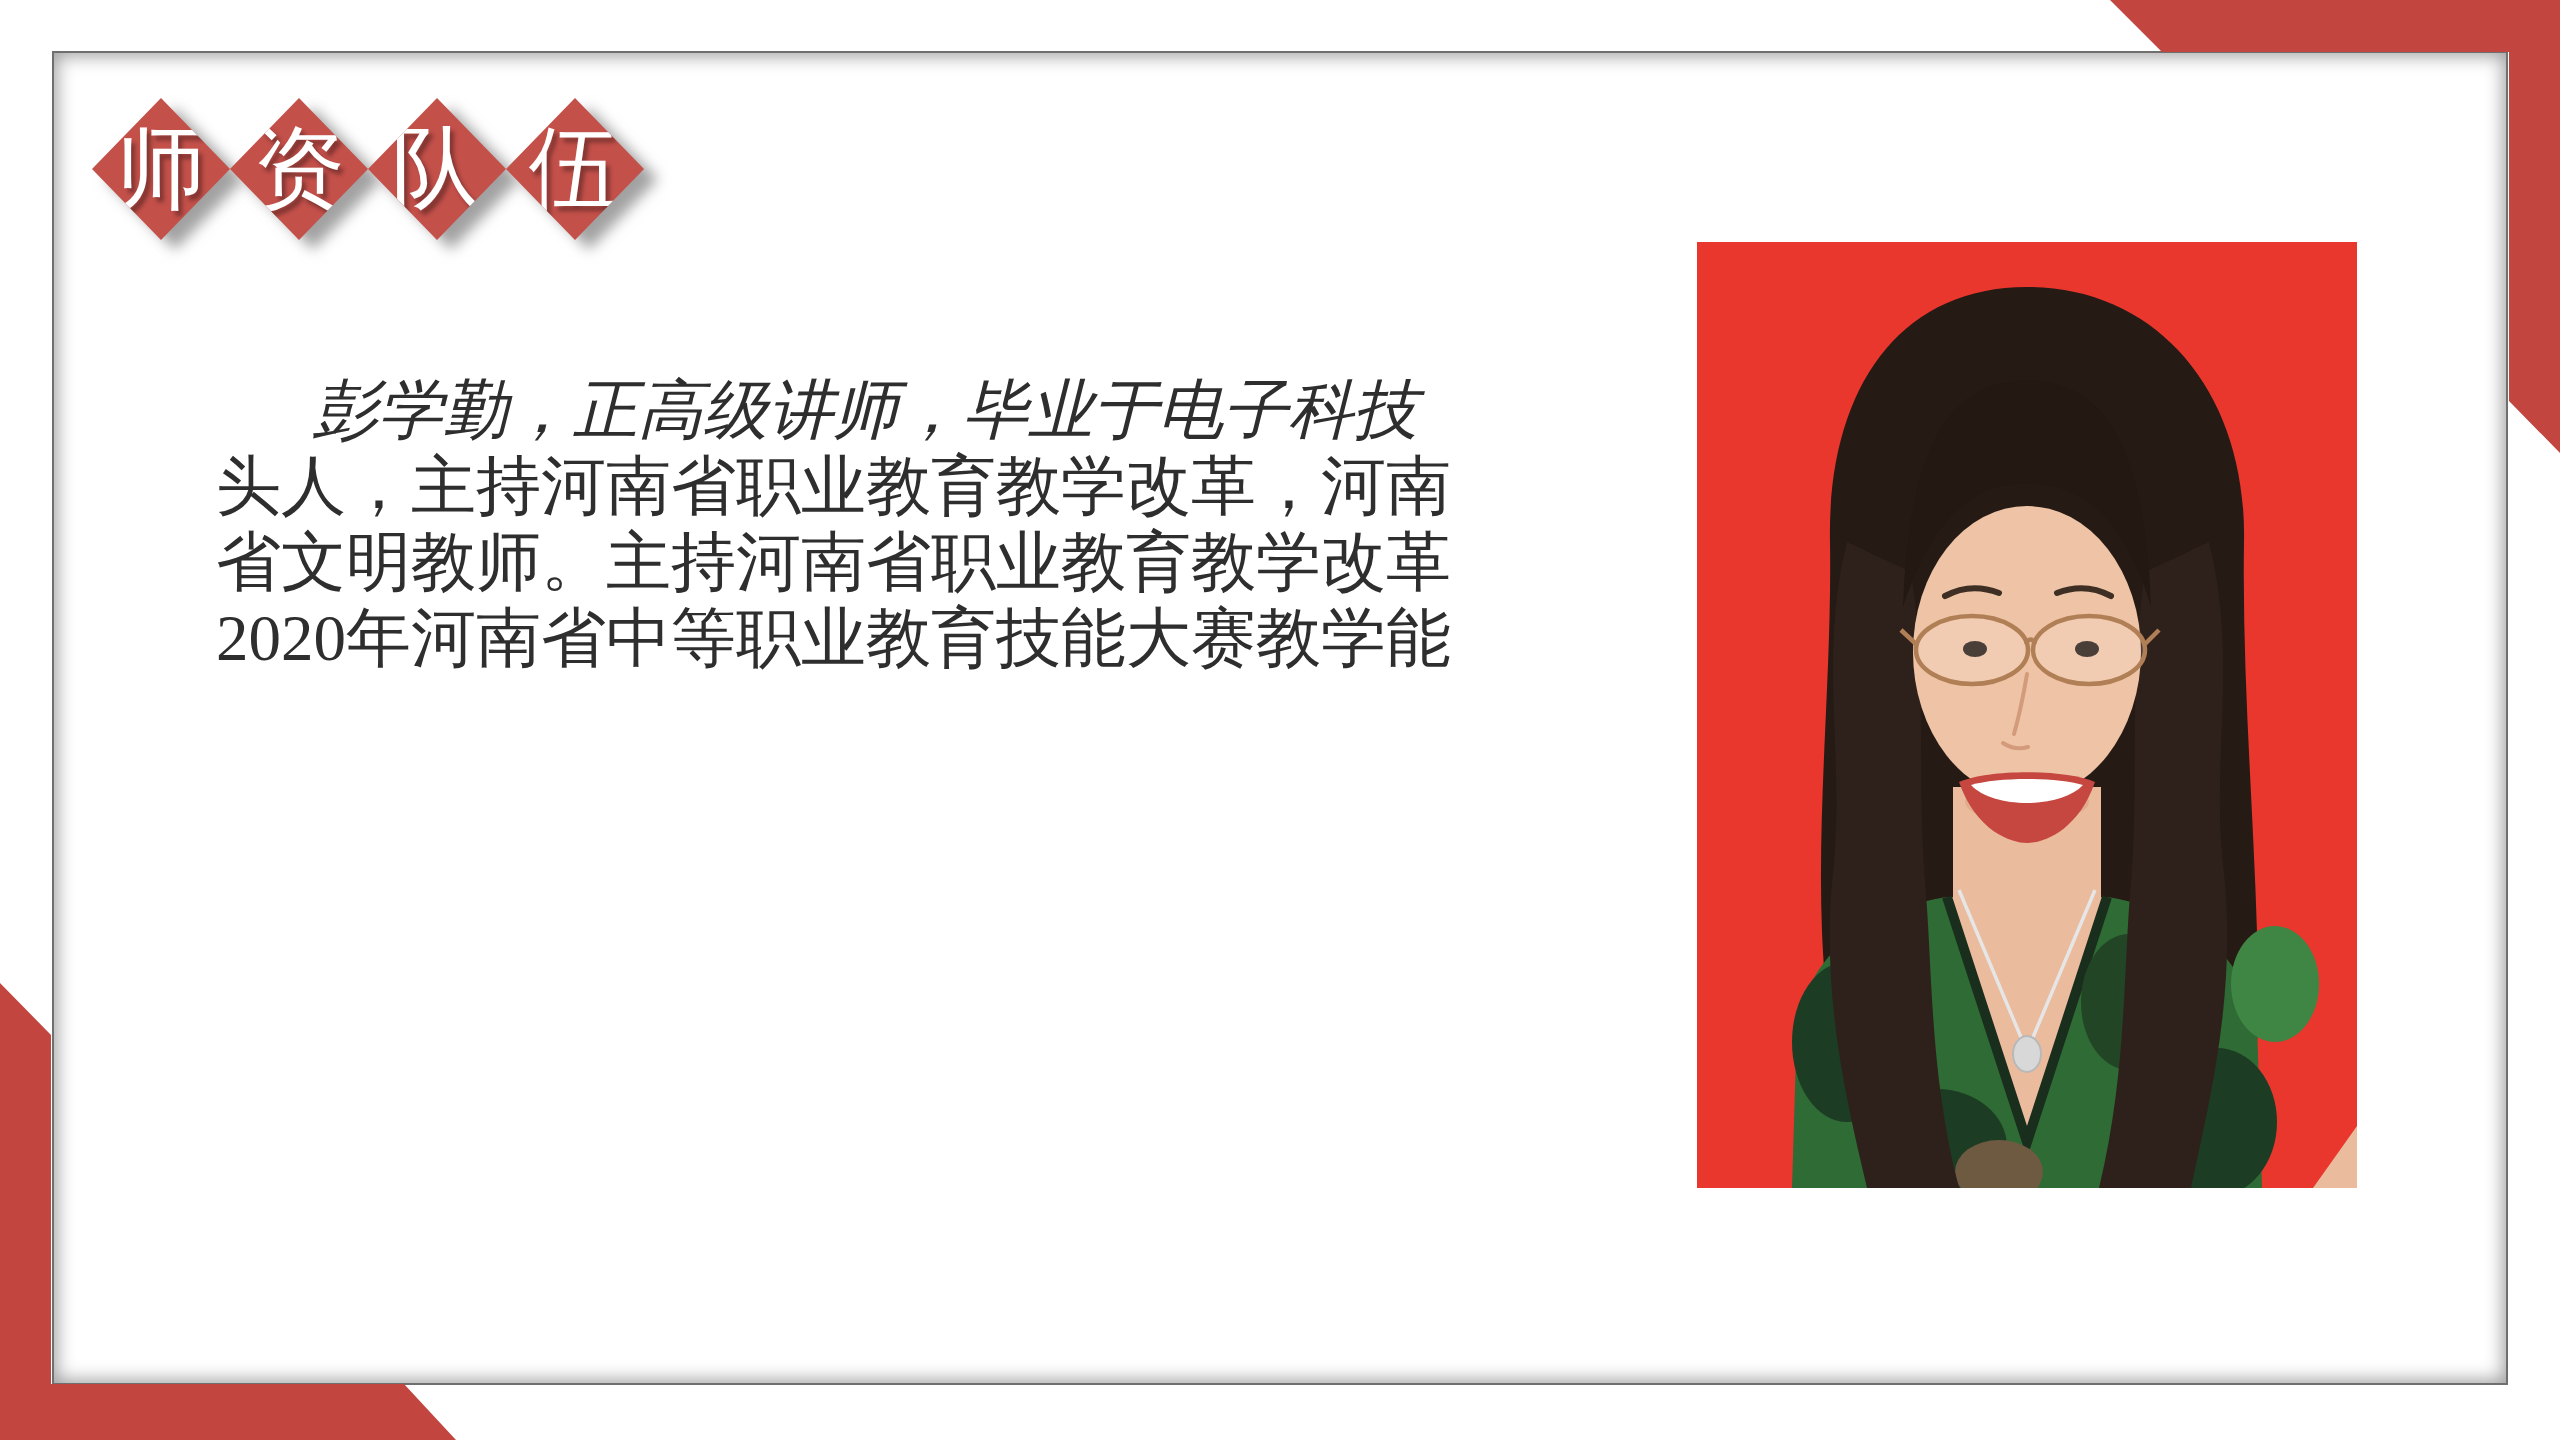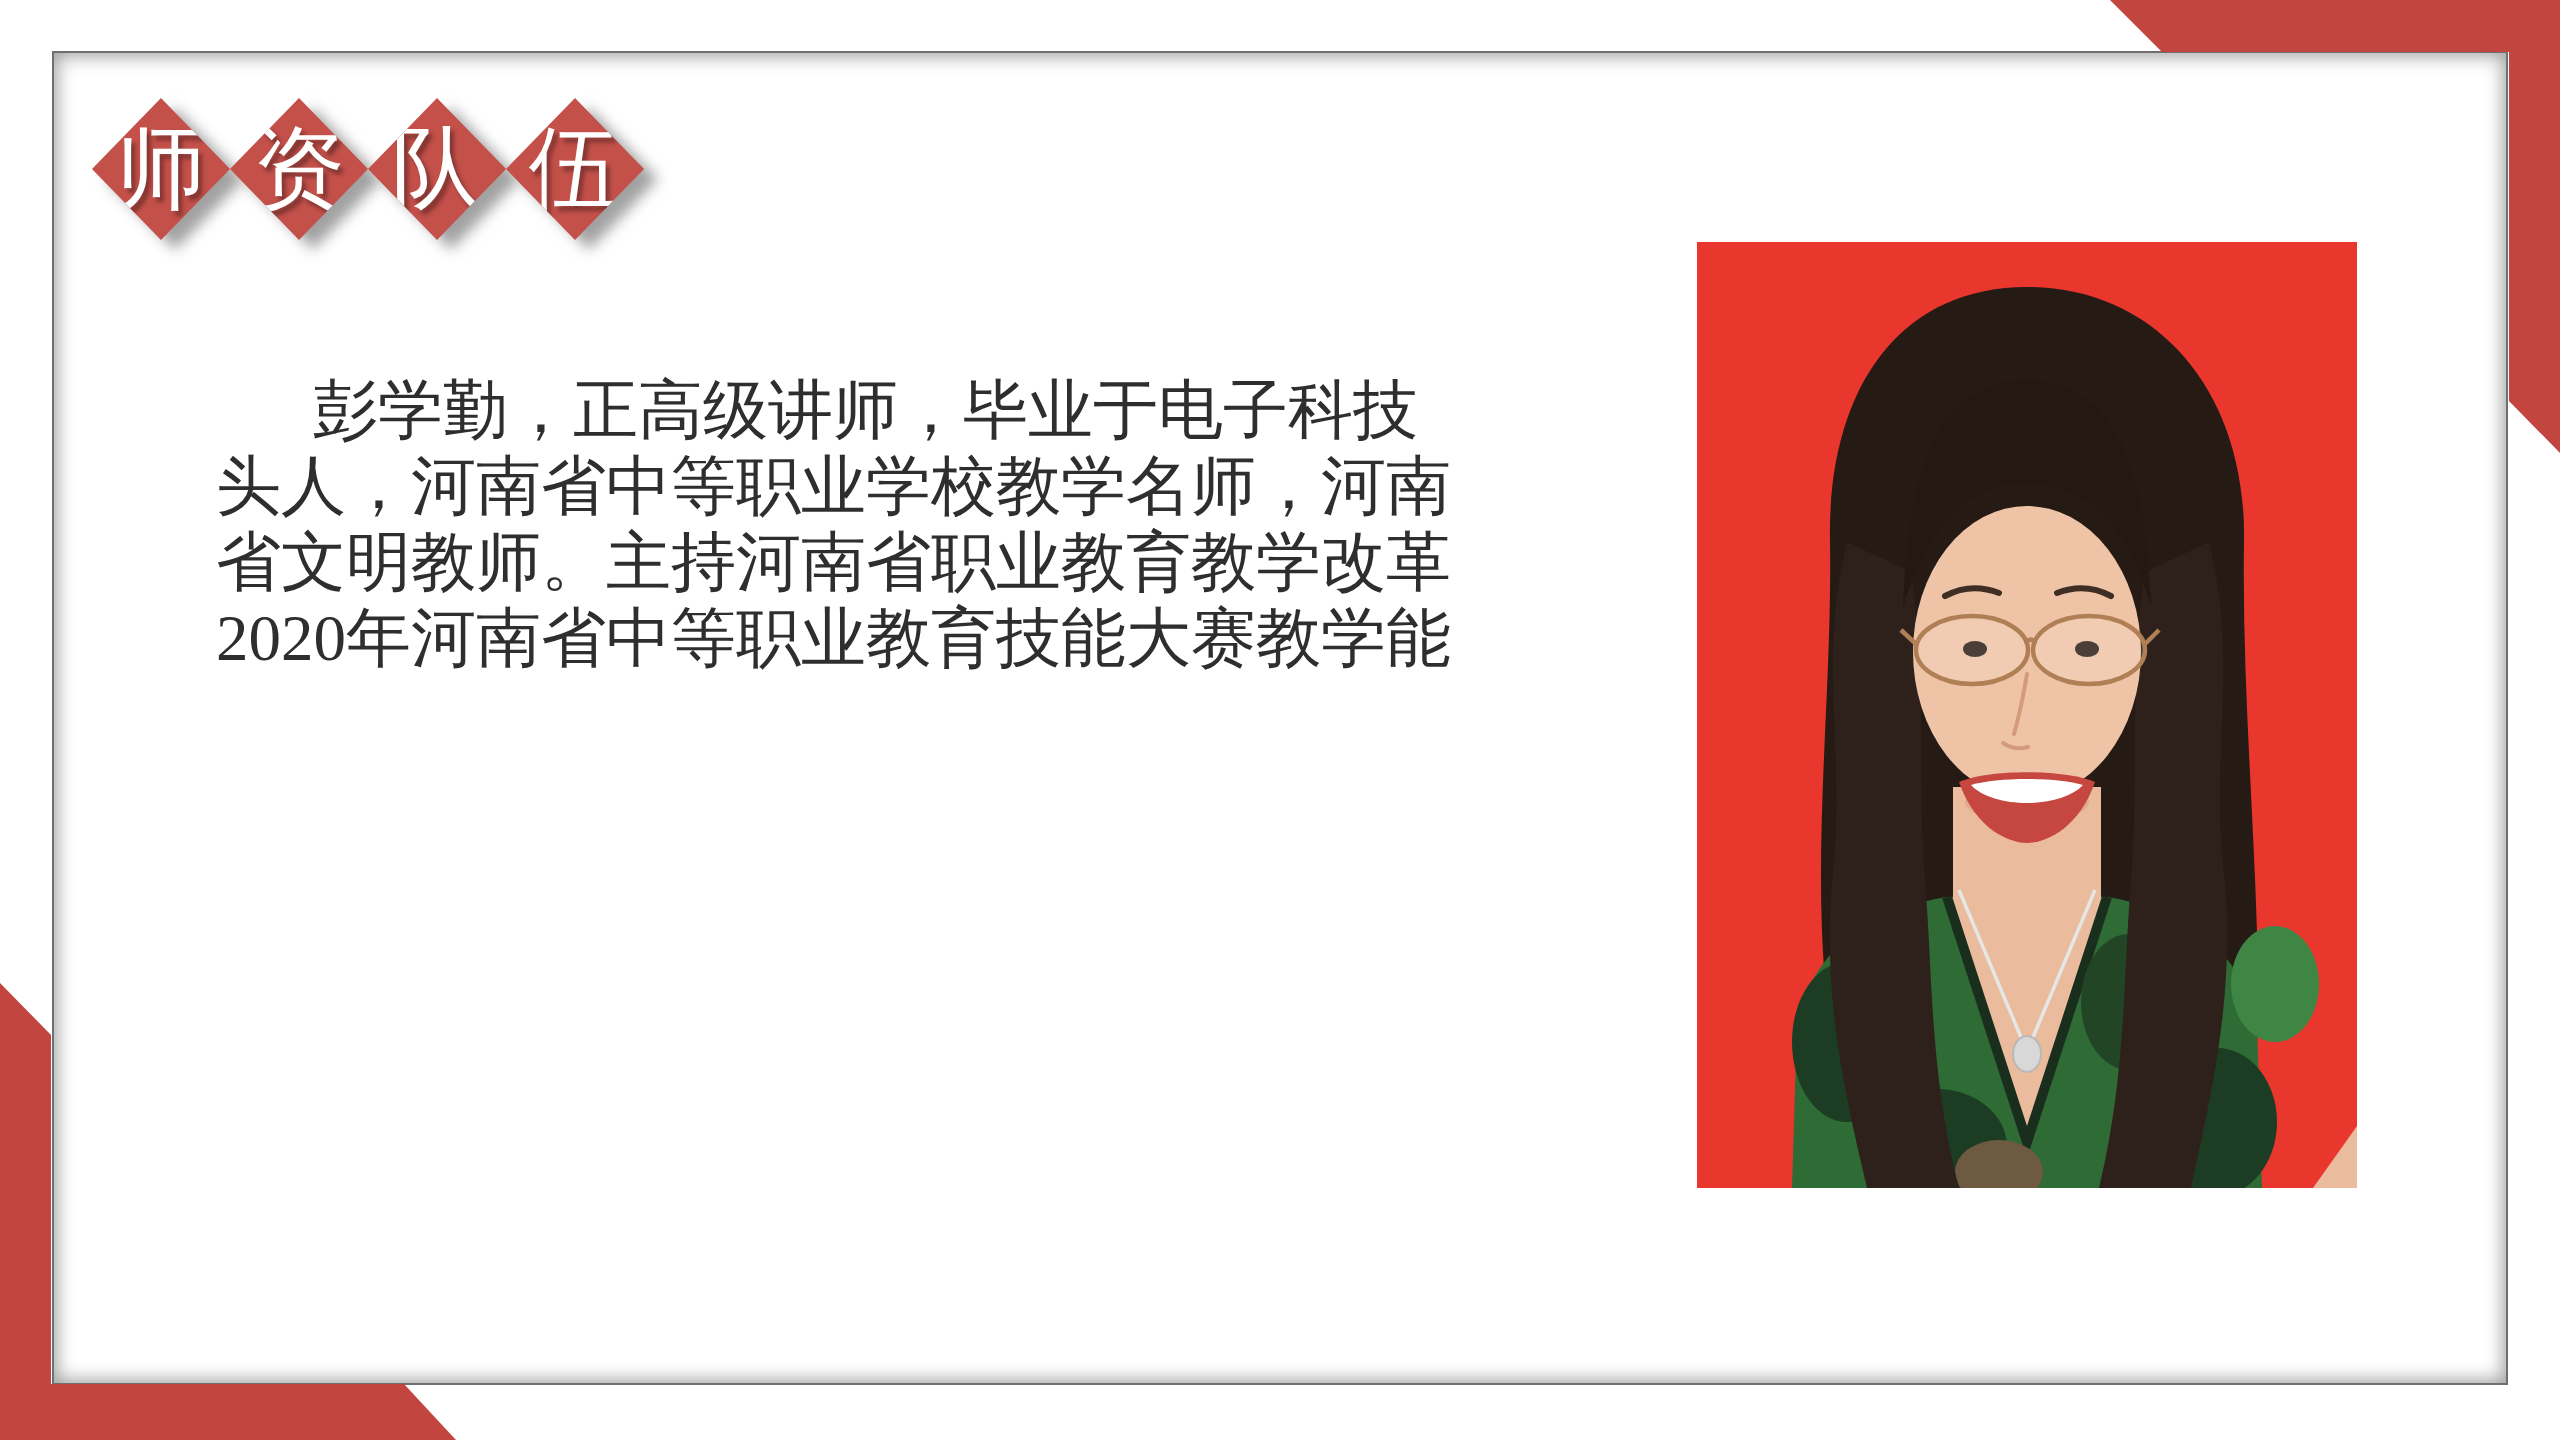--- a/index.html
+++ b/index.html
@@ -37,21 +37,21 @@
   .diamond span {
     color:#ffffff; font-size:92px; line-height:1;
     text-shadow: 4px 5px 4px rgba(0,0,0,0.35);
   }
 
   
   .bio { position:absolute; left:216px; top:372px; width:1300px; }
   .bio-line {
     font-size:65px; line-height:76px; color:#2E2E2E; white-space:nowrap;
   }
-  .bio-line:first-child { text-indent:97px; }
+  .bio-line:first-child { text-indent:97px;font-style:italic; }
 
   
   .photo { position:absolute; left:1697px; top:242px; width:660px; height:946px; margin:0; }
   .photo svg { display:block; width:100%; height:100%; }
 </style>
 </head>
 <body>
 
 <div class="slide">
 
@@ -80,21 +80,21 @@
     </div>
     <div class="dwrap d3">
       <div class="diamond">
           <span>伍</span>
         </div>
     </div>
   </div>
 
   <div class="bio">
     <div class="bio-line">彭学勤，正高级讲师，毕业于电子科技</div>
-    <div class="bio-line">头人，河南省中等职业学校教学名师，河南</div>
+    <div class="bio-line">头人，主持河南省职业教育教学改革，河南</div>
     <div class="bio-line">省文明教师。主持河南省职业教育教学改革</div>
     <div class="bio-line">2020年河南省中等职业教育技能大赛教学能</div>
   </div>
 
   <figure class="photo" role="img" aria-label="彭学勤照片">
     <svg viewBox="0 0 660 946" preserveAspectRatio="none">
 
       <rect x="0" y="0" width="660" height="946" fill="#E9372E"></rect>
 
       <path fill="#261A15" d="M330,45 C200,45 130,150 133,300 C135,430 120,560 125,690

